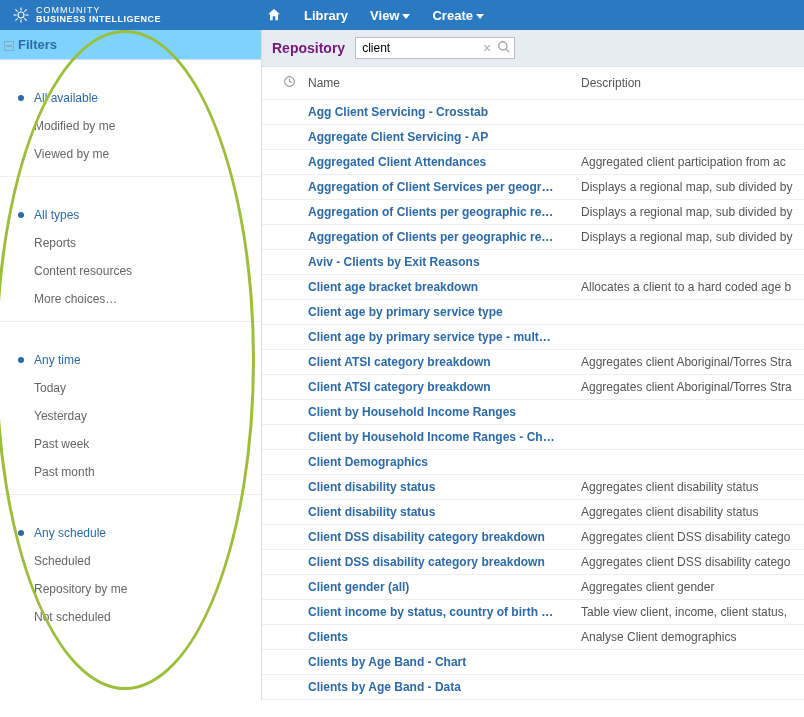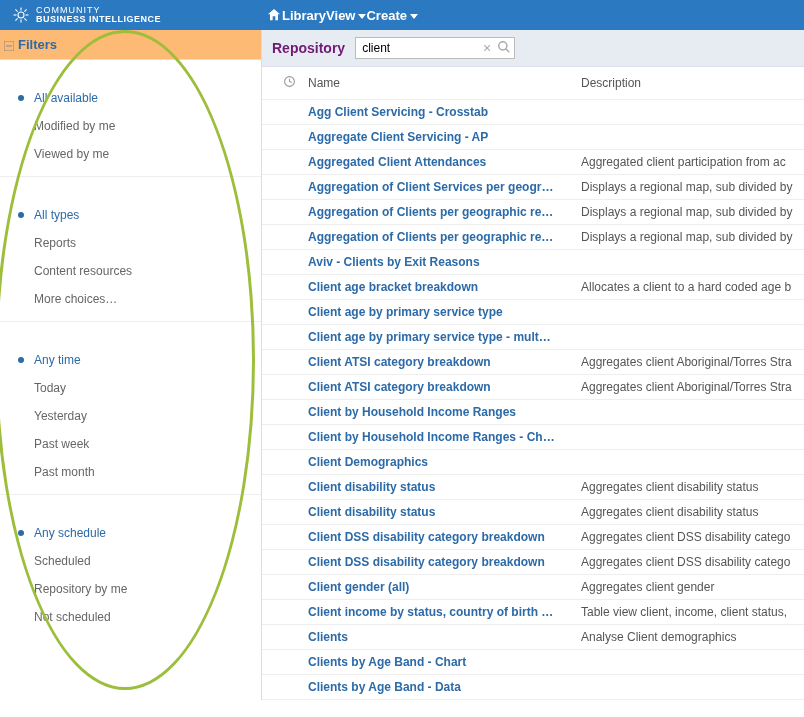--- a/index.html
+++ b/index.html
@@ -5,32 +5,32 @@
   * { box-sizing: border-box; margin: 0; padding: 0; }
   body { font-family: Verdana, Arial, sans-serif; font-size: 12px; color: #333; background: #fff; width: 804px; }
   
   
   .topnav { background: #2b79c1; height: 30px; display: flex; align-items: center; padding: 0 10px; color: #fff; }
   .brand { display: flex; align-items: center; gap: 6px; width: 200px; padding-left: 2px; }
   .brand-icon { width: 18px; height: 18px; }
   .brand-text { font-size: 9px; line-height: 1; }
   .brand-text .l1 { font-weight: normal; letter-spacing: 1px; }
   .brand-text .l2 { font-weight: bold; letter-spacing: 0.5px; }
-  .nav-items { display: flex; margin-left: 56px; }
+  .nav-items { display: flex; gap: 22px; margin-left: 56px; }
   .nav-item { color: #fff; font-weight: bold; font-size: 13px; cursor: pointer; display: flex; align-items: center; gap: 3px; }
   .home-icon svg { width: 16px; height: 16px; }
   .caret { display: inline-block; width: 0; height: 0; border-left: 4px solid transparent; border-right: 4px solid transparent; border-top: 5px solid #fff; margin-top: 2px; }
 
   
   .layout { display: flex; }
   .sidebar { width: 262px; flex-shrink: 0; position: relative; border-right: 1px solid #ddd; background: #fff; }
   .main { flex: 1; overflow: hidden; }
 
   
-  .filters-head { background: #fdba74; padding: 7px 10px 7px 18px; font-weight: bold; color: #2c6aa8; font-size: 13px; border-bottom: 1px solid #dde; position: relative; }
+  .filters-head { background: #7dd3fc; padding: 7px 10px 7px 18px; font-weight: bold; color: #2c6aa8; font-size: 13px; border-bottom: 1px solid #dde; position: relative; }
   .collapse-icon { position: absolute; left: 4px; top: 9px; width: 10px; height: 10px; }
 
   
   .fgroup { padding: 24px 0 8px 0; border-bottom: 1px solid #eee; }
   .fgroup:last-child { border-bottom: none; }
   .fitem { padding: 7px 10px 7px 34px; color: #666; cursor: pointer; position: relative; font-size: 12px; }
   .fitem.selected { color: #2c6aa8; }
   .bullet { position: absolute; left: 18px; top: 11px; width: 6px; height: 6px; background: #2c6aa8; border-radius: 50%; }
 
   

